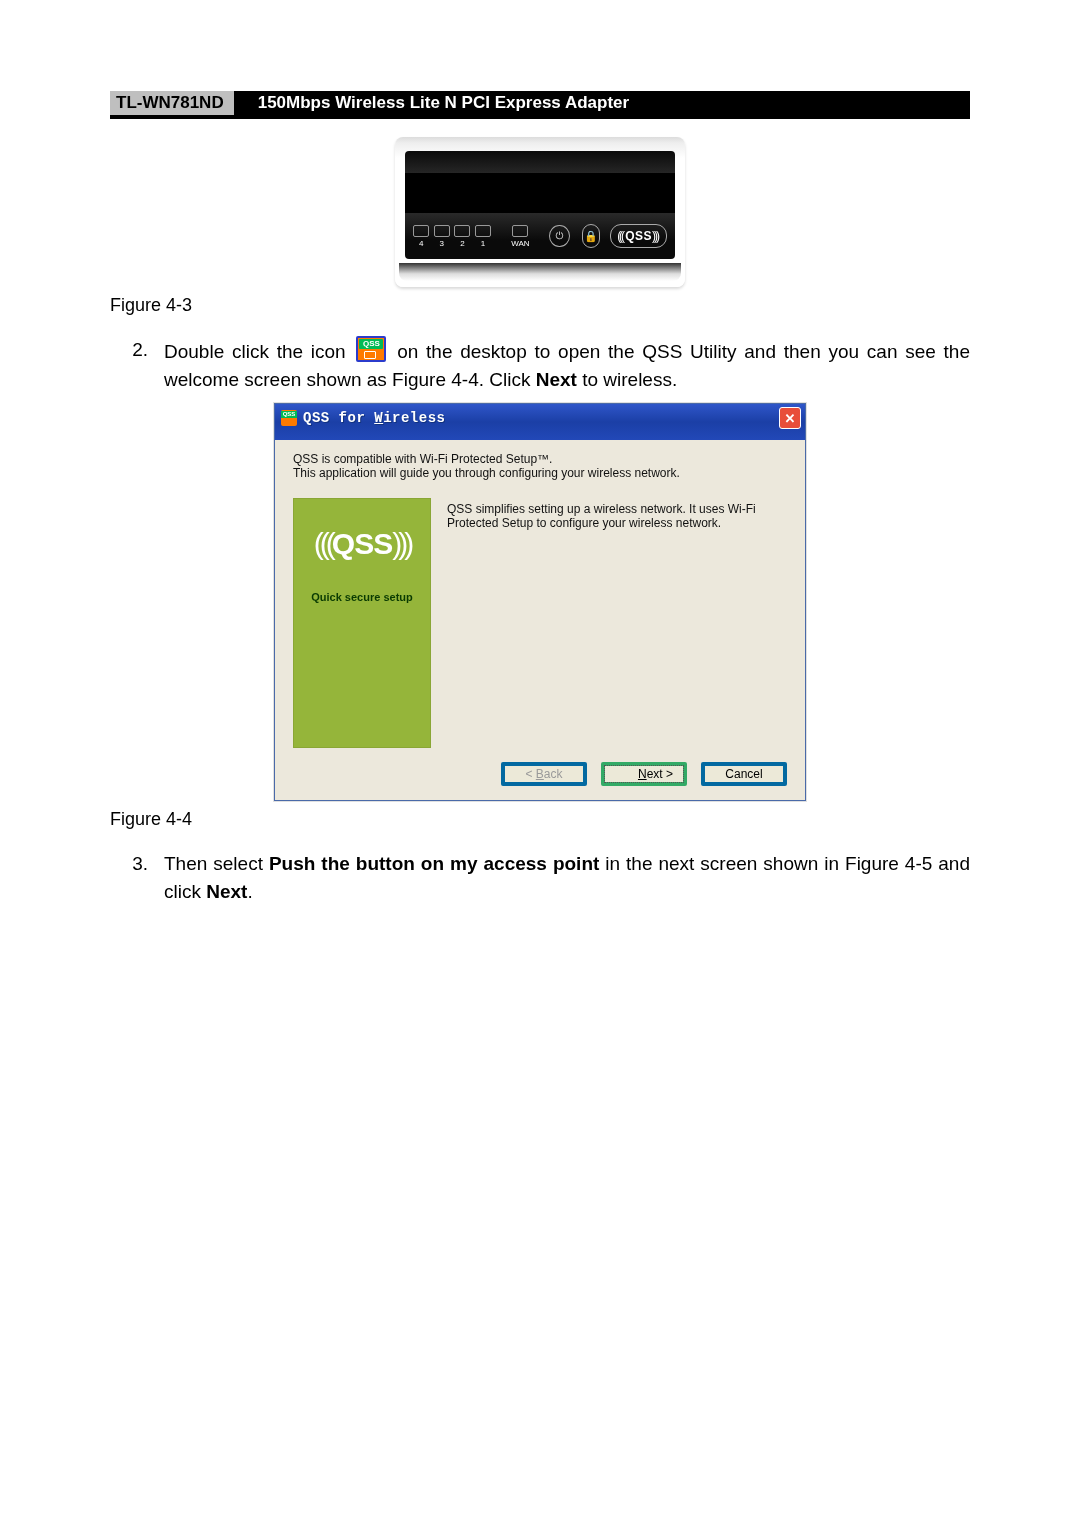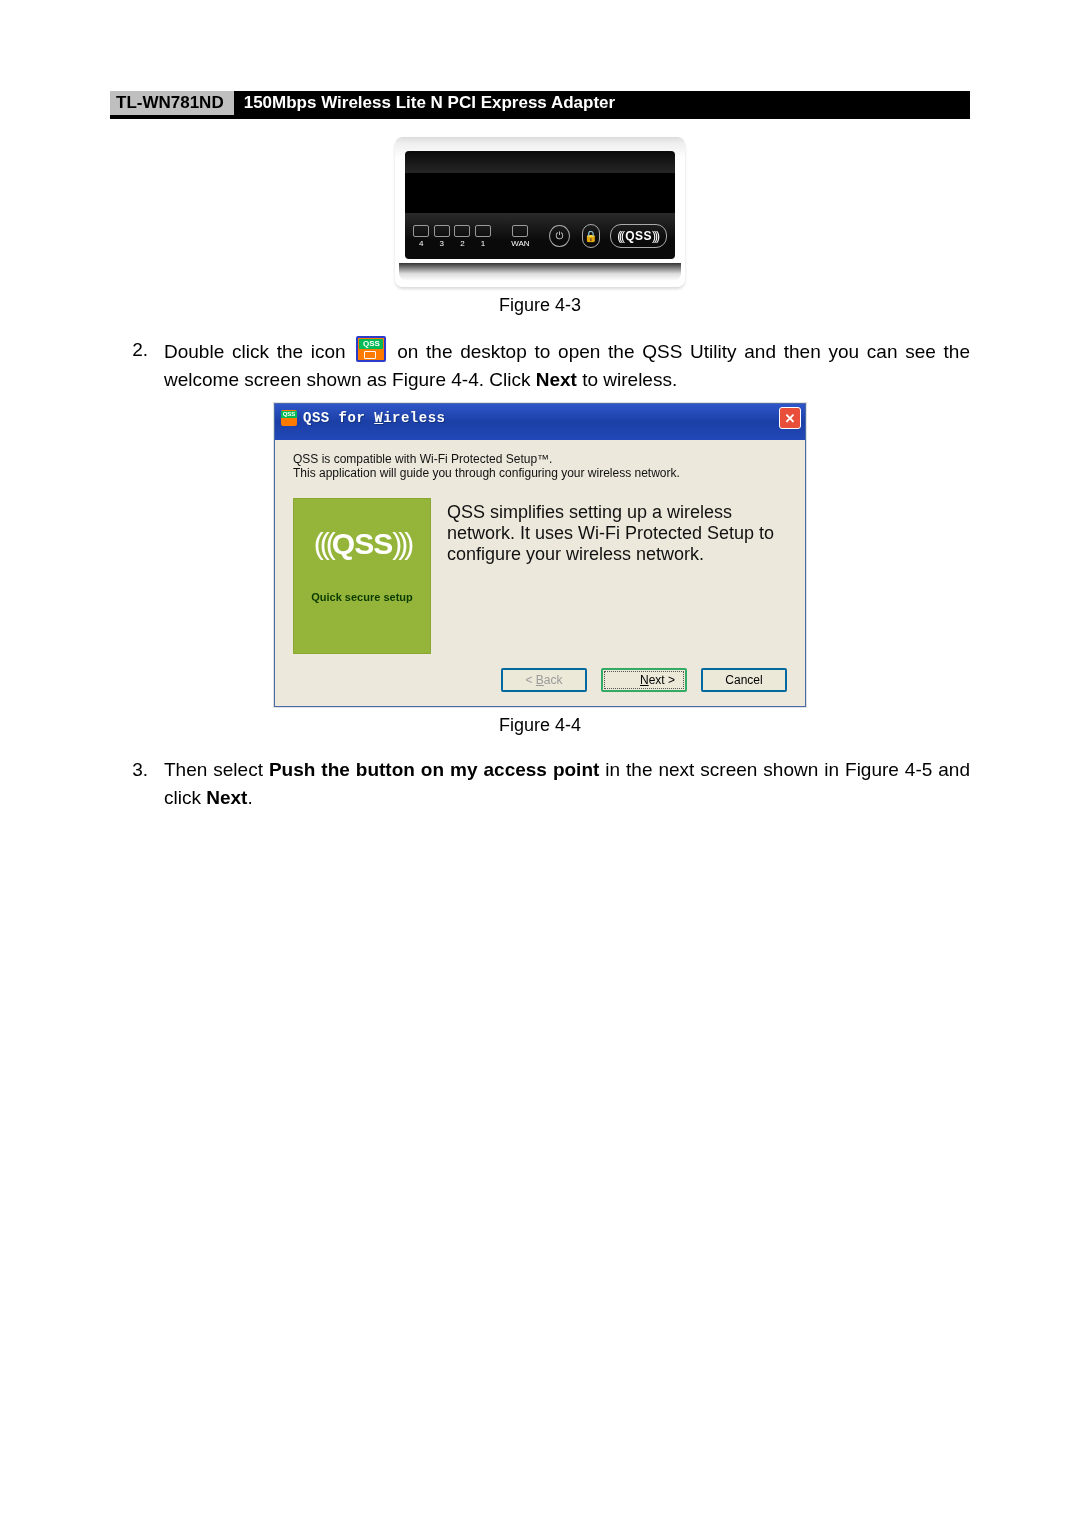--- a/index.html
+++ b/index.html
@@ -30,21 +30,21 @@
     color: #000;
     font-weight: bold;
     font-size: 17px;
     padding: 2px 10px 2px 6px;
   }
   .hdr-bar .prod {
     background: #000;
     color: #fff;
     font-weight: bold;
     font-size: 17px;
-    padding: 2px 10px 2px 10px;
+    padding: 2px 10px 2px 24px;
     flex: 1;
   }
   
   .router {
     width: 290px;
     height: 150px;
     margin: 18px auto 6px auto;
     background: linear-gradient(#dcdcdc 0%, #eee 4%, #fff 14%, #fff 100%);
     border-radius: 8px;
     position: relative;
@@ -106,21 +106,20 @@
     font-family:"Arial Black", Arial; font-size:12px;
     letter-spacing:.5px;
   }
   .qss-badge .wave { font-weight:normal; letter-spacing:-2px; margin-right:2px; }
   .router .base {
     position: absolute; bottom: 6px; left: 4px; right: 4px; height: 18px;
     background: linear-gradient(#333, #ddd 60%, #fff 100%);
     border-radius: 0 0 8px 8px;
   }
   .fig-caption {
-    text-align:center;
     font-size:18px;
     margin: 8px 0 20px 0;
   }
   
   .step {
     display:flex;
     font-size:19px;
     line-height: 1.45;
     text-align: justify;
     margin: 0 0 10px 0;
@@ -199,21 +198,21 @@
     margin:0 0 8px 0;
     font-size:14px;
     font-weight:bold;
   }
   .dlg-row{
     display:flex;
     margin-top:18px;
     gap:16px;
   }
   .dlg-left{
-    width:138px; height:156px;
+    width:138px; height:250px;
     background:#95b53a;
     border:1px solid #8aa635;
     text-align:center;
     padding-top:28px;
     box-sizing:border-box;
   }
   .dlg-left .logo{
     color:#fff;
     font-family:"Arial Black", Arial;
     font-weight:900;
@@ -222,34 +221,34 @@
   }
   .dlg-left .logo .w{ font-weight:normal; letter-spacing:-4px; font-size:30px; }
   .dlg-left .sub{
     margin-top:30px;
     color:#0a3b02;
     font-size:11px;
     font-weight:bold;
   }
   .dlg-right{
     flex:1;
-    font-size:18px;
+    font-size:12px;
     color:#111;
     padding-top:4px;
   }
   .dlg-btns{
     background:#ece8dc;
     padding:10px 18px 14px 18px;
     display:flex; justify-content:flex-end; gap:14px;
   }
   .winbtn{
     min-width:86px; height:24px;
     font: 12px Tahoma, Arial;
     background:#ece9d8;
-    border:2px solid #0369a1;
+    border:4px solid #0369a1;
     border-radius:2px;
     padding:0 10px;
     color:#000;
   }
   .winbtn[disabled]{ color:#9a9a9a; }
   .winbtn.default{ outline:1px dotted #555; outline-offset:-4px; border-color:#3a6;text-align:right; }
   .u{ text-decoration: underline; }
   .pagenum{
     position:absolute;
     bottom:30px; left:0; right:0;

